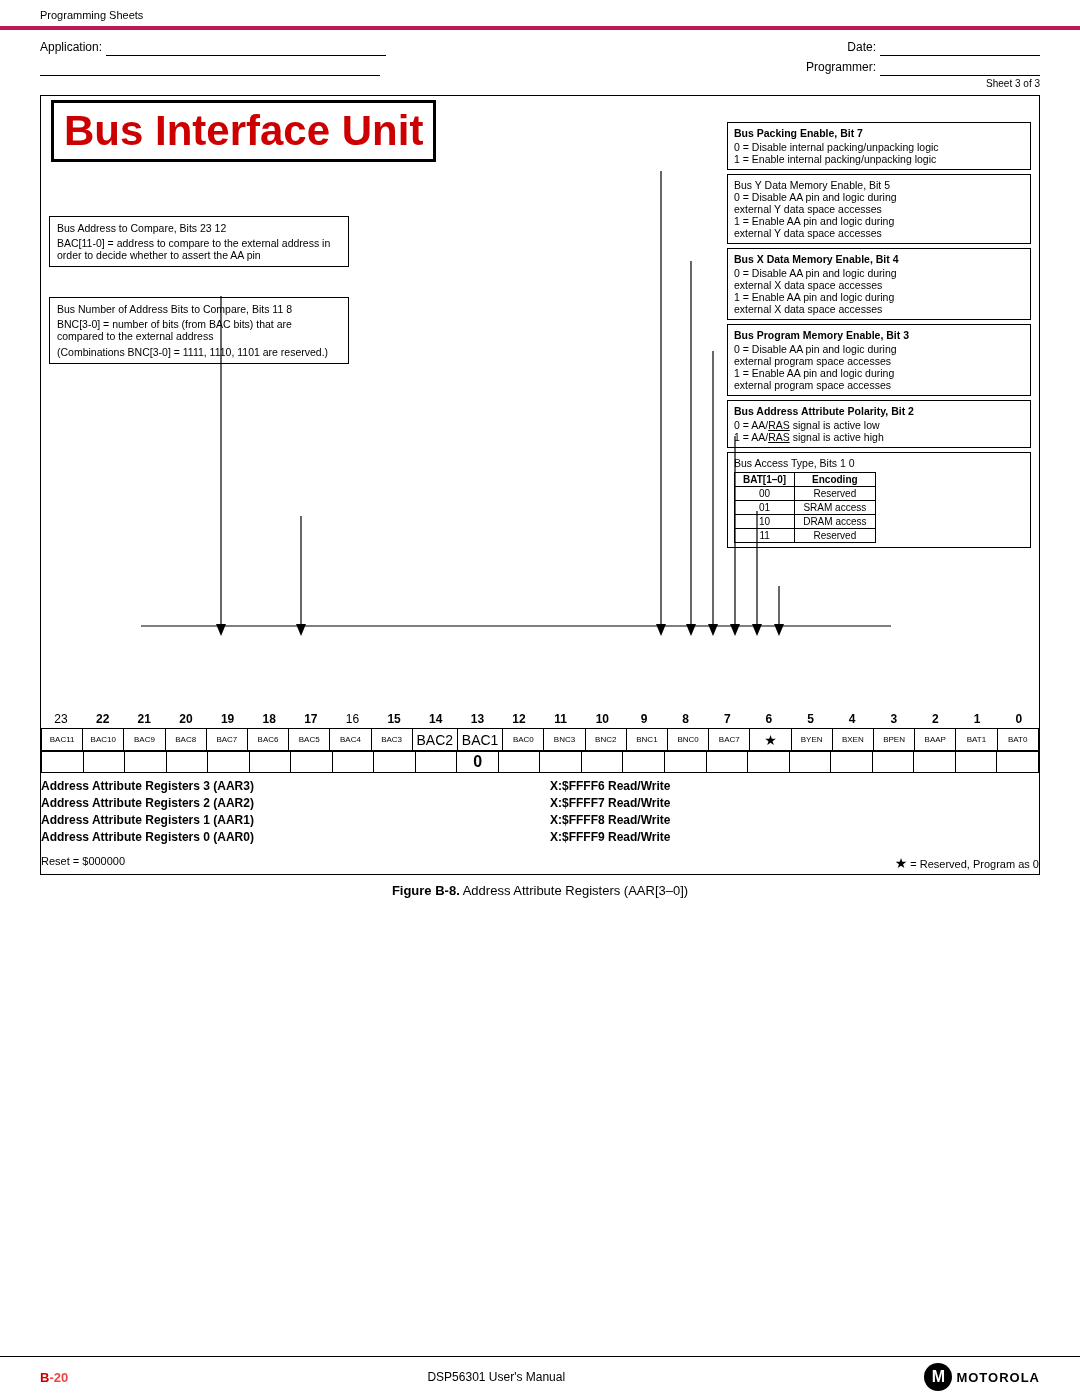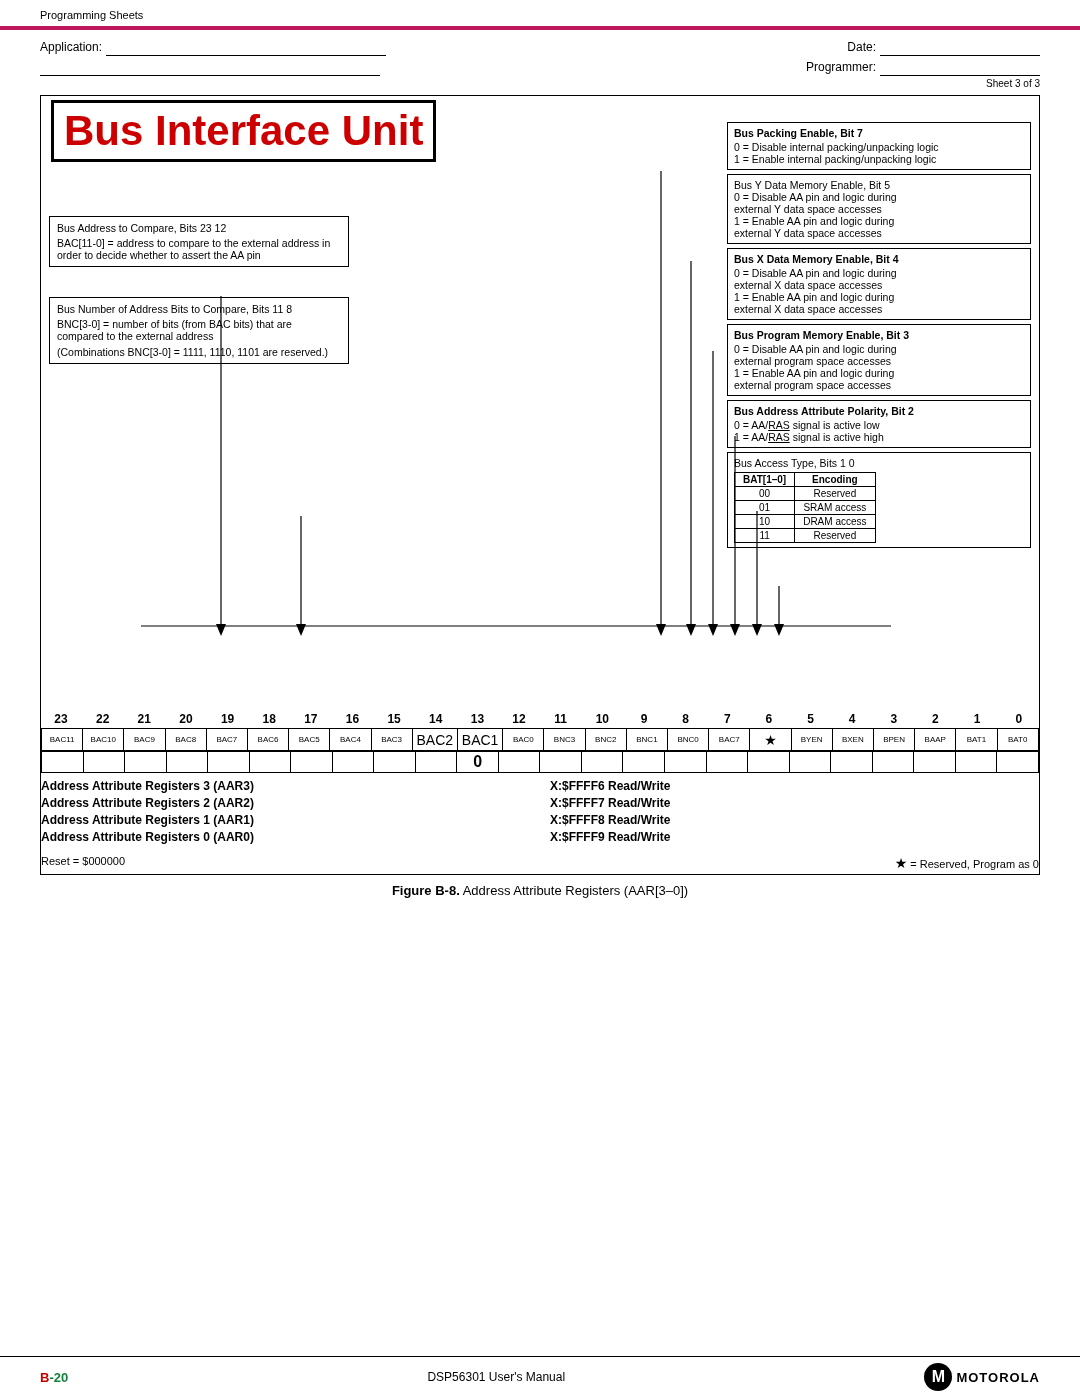--- a/index.html
+++ b/index.html
@@ -186,21 +186,21 @@
       display: flex;
       justify-content: space-between;
       align-items: center;
     }
     .footer-left {
       font-size: 13px;
       font-weight: bold;
       color: #cc0000;
     }
     .footer-left span {
-      color: #15803d;
+      color: #ef4444;
     }
     .footer-center {
       font-size: 12px;
     }
     .footer-right {
       display: flex;
       align-items: center;
       gap: 4px;
     }
     .m-circle {
@@ -392,28 +392,28 @@
           <polygon points="738,540 733,528 743,528" fill="#000"></polygon>
 
           <line x1="100" y1="530" x2="850" y2="530" stroke="#000" stroke-width="1.2"></line>
         </svg>
 
         
         <div style="height: 540px;"></div>
 
         
         <div style="display:flex; justify-content:space-between; padding:0 2px; margin-bottom:2px;" id="bit-numbers-row">
-        <span style="width: 36px; text-align: center; font-size: 12px; font-weight: bold; display: inline-block;">23</span>
+        <span style="width: 36px; text-align: center; font-size: 12px; font-weight: normal; display: inline-block;">23</span>
             <span style="width: 36px; text-align: center; font-size: 12px; font-weight: bold; display: inline-block;">22</span>
             <span style="width: 36px; text-align: center; font-size: 12px; font-weight: bold; display: inline-block;">21</span>
             <span style="width: 36px; text-align: center; font-size: 12px; font-weight: bold; display: inline-block;">20</span>
             <span style="width: 36px; text-align: center; font-size: 12px; font-weight: bold; display: inline-block;">19</span>
             <span style="width: 36px; text-align: center; font-size: 12px; font-weight: bold; display: inline-block;">18</span>
             <span style="width: 36px; text-align: center; font-size: 12px; font-weight: bold; display: inline-block;">17</span>
-            <span style="width: 36px; text-align: center; font-size: 12px; font-weight: bold; display: inline-block;">16</span>
+            <span style="width: 36px; text-align: center; font-size: 12px; font-weight: normal; display: inline-block;">16</span>
             <span style="width: 36px; text-align: center; font-size: 12px; font-weight: bold; display: inline-block;">15</span>
             <span style="width: 36px; text-align: center; font-size: 12px; font-weight: bold; display: inline-block;">14</span>
             <span style="width: 36px; text-align: center; font-size: 12px; font-weight: bold; display: inline-block;">13</span>
             <span style="width: 36px; text-align: center; font-size: 12px; font-weight: bold; display: inline-block;">12</span>
             <span style="width: 36px; text-align: center; font-size: 12px; font-weight: bold; display: inline-block;">11</span>
             <span style="width: 36px; text-align: center; font-size: 12px; font-weight: bold; display: inline-block;">10</span>
             <span style="width: 36px; text-align: center; font-size: 12px; font-weight: bold; display: inline-block;">9</span>
             <span style="width: 36px; text-align: center; font-size: 12px; font-weight: bold; display: inline-block;">8</span>
             <span style="width: 36px; text-align: center; font-size: 12px; font-weight: bold; display: inline-block;">7</span>
             <span style="width: 36px; text-align: center; font-size: 12px; font-weight: bold; display: inline-block;">6</span>

